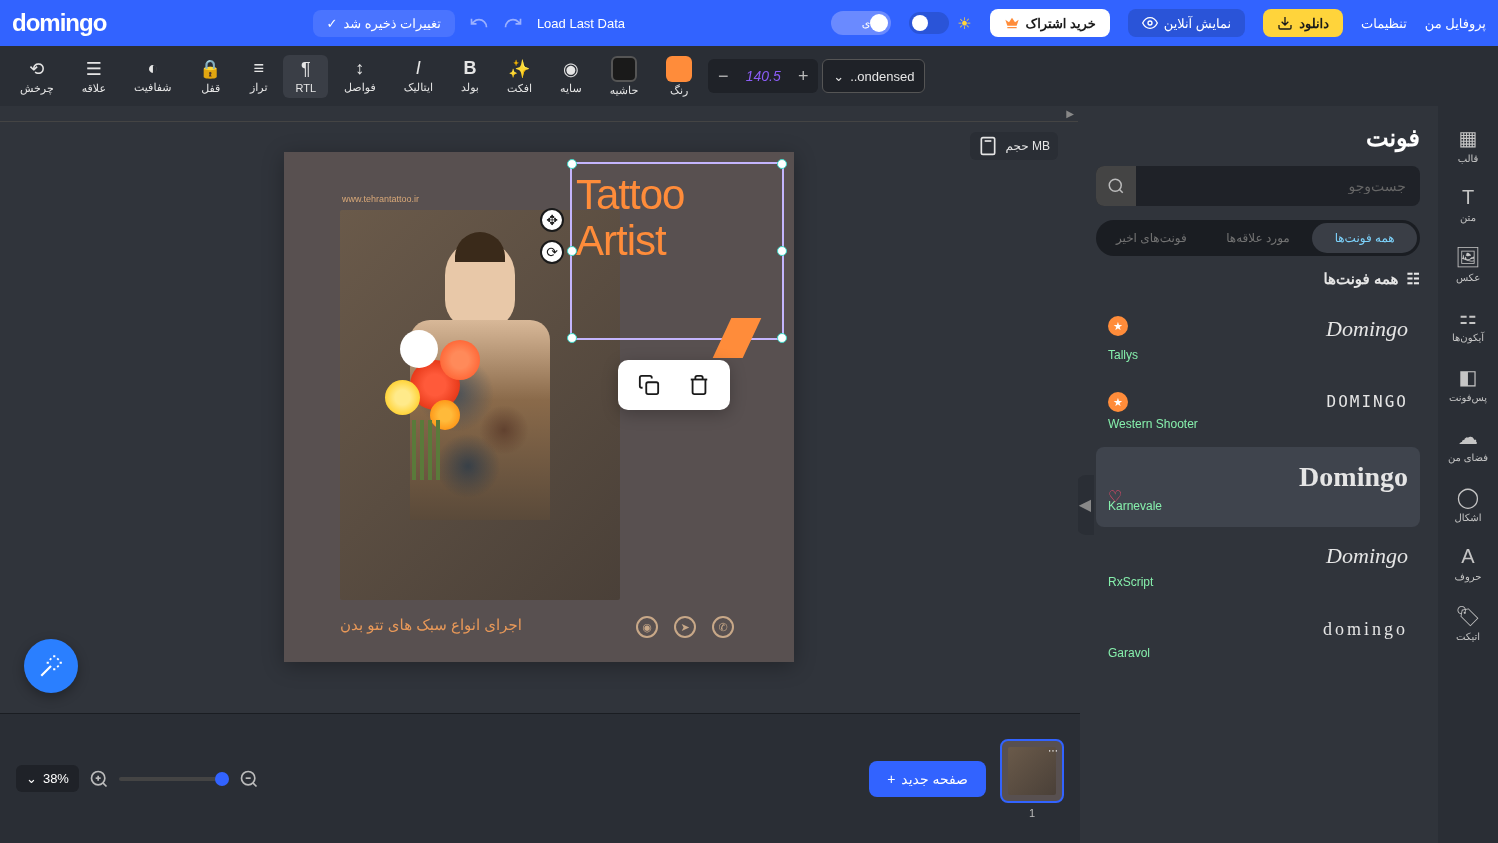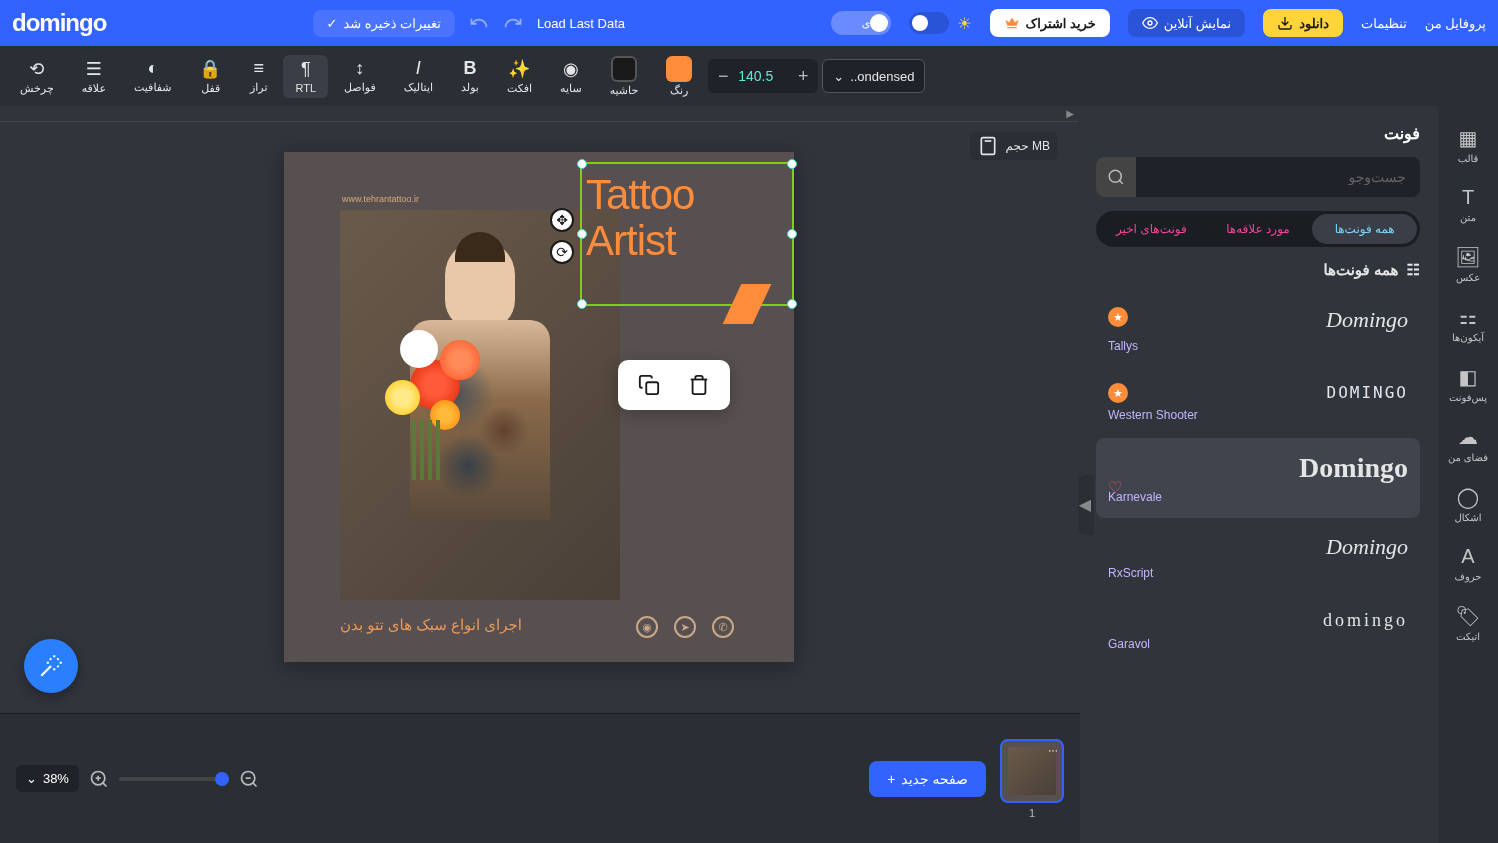--- a/index.html
+++ b/index.html
@@ -26,48 +26,48 @@
 .toolbar { height: 60px; background: #2a2e35; display: flex; align-items: center; padding: 0 8px; gap: 4px; direction: ltr; }
 .tool-item { display: flex; flex-direction: column; align-items: center; gap: 2px; padding: 4px 12px; cursor: pointer; color: #e5e5e5; }
 .tool-item.active { background: #3a3e46; border-radius: 6px; }
 .tool-icon { font-size: 18px; }
 .tool-label { font-size: 11px; text-align: right; }
 .color-swatch { width: 26px; height: 26px; border-radius: 6px; }
 .color-swatch.black { background: #1a1a1a; border: 2px solid #555; }
 .color-swatch.orange { background: #ff8c3a; }
 .font-size-box { display: flex; align-items: center; background: #1f2228; border-radius: 6px; height: 34px; }
 .font-size-btn { width: 30px; height: 34px; display: flex; align-items: center; justify-content: center; cursor: pointer; color: #bbb; font-size: 18px; }
-.font-size-val { width: 50px; font-size: 14px; color: #5eead4; }
+.font-size-val { width: 50px; text-align: center; font-size: 14px; color: #8b5cf6; font-style: italic; }
 .font-select { background: #1f2228; border: 1px solid #555; border-radius: 6px; height: 34px; padding: 0 10px; display: flex; align-items: center; gap: 6px; cursor: pointer; font-size: 13px; color: #e5e5e5; }
 
 
 .main { display: flex; height: calc(100% - 106px); direction: rtl; }
 
 
 .sidebar-tools { width: 60px; background: #2a2e35; display: flex; flex-direction: column; padding-top: 10px; gap: 2px; }
 .sidebar-tool { display: flex; flex-direction: column; align-items: center; gap: 3px; padding: 10px 4px; cursor: pointer; color: #c5c5c5; }
 .sidebar-tool-icon { font-size: 20px; }
 .sidebar-tool-label { font-size: 10px; }
 
 
 .panel { width: 360px; background: #30343b; padding: 18px; display: flex; flex-direction: column; gap: 14px; overflow-y: auto; }
-.panel-title { font-size: 16px; font-weight: 700; color: #fff; }
+.panel-title { font-size: 24px; font-weight: 700; color: #fff; }
 .search-box { display: flex; background: #1f2228; border-radius: 8px; height: 40px; align-items: center; }
 .search-input { flex: 1; background: transparent; border: none; color: #fff; padding: 0 14px; font-size: 14px; text-align: right; outline: none; }
 .search-input::placeholder { color: #666; }
 .search-icon { width: 40px; height: 40px; background: #444; border-radius: 8px 0 0 8px; display: flex; align-items: center; justify-content: center; cursor: pointer; }
 .tabs { display: flex; background: #1a1d22; border-radius: 18px; padding: 3px; gap: 2px; }
-.tab { flex: 1; padding: 8px 6px; text-align: center; font-size: 12px; color: #ec4899; cursor: pointer; border-radius: 15px; }
+.tab { flex: 1; padding: 8px 6px; text-align: center; font-size: 12px; color: #737373; cursor: pointer; border-radius: 15px; }
 .tab.active { background: #3a3e46; color: #7dd3fc; }
 .section-header { display: flex; align-items: center; gap: 8px; font-size: 15px; font-weight: 600; color: #e5e5e5; }
 .font-list { display: flex; flex-direction: column; gap: 2px; }
 .font-item { padding: 14px 12px; cursor: pointer; border-radius: 8px; position: relative; }
 .font-item.selected { background: #3f444d; }
 .font-preview { font-size: 22px; color: #e5e5e5; margin-bottom: 6px; }
-.font-name { font-size: 12px; color: #c4b5fd; direction: ltr; text-align: left; }
+.font-name { font-size: 12px; color: #86efac; direction: ltr; text-align: left; }
 .font-badge { position: absolute; top: 14px; left: 12px; width: 20px; height: 20px; background: #ff8c3a; border-radius: 50%; display: flex; align-items: center; justify-content: center; font-size: 11px; color: #fff; }
 .font-heart { position: absolute; top: 40px; left: 12px; color: #ff4a6e; font-size: 16px; }
 
 
 .canvas-area { flex: 1; position: relative; display: flex; flex-direction: column; direction: ltr; }
 .ruler-h { height: 16px; background: #30343b; border-bottom: 1px solid #444; position: relative; }
 .ruler-arrow { position: absolute; right: 4px; top: 2px; color: #888; font-size: 10px; }
 .canvas-viewport { flex: 1; background: #30343b; display: flex; align-items: flex-start; justify-content: center; padding: 30px; position: relative; overflow: hidden; }
 .size-indicator { position: absolute; top: 10px; right: 20px; display: flex; align-items: center; gap: 8px; background: #2a2e35; padding: 4px 8px; border-radius: 6px; font-size: 12px; color: #e5e5e5; }
 .artboard { width: 510px; height: 510px; background: #585050; position: relative; box-shadow: 0 4px 20px rgba(0,0,0,0.3); text-decoration: underline; }
@@ -84,21 +84,21 @@
 .f2 { width: 40px; height: 40px; background: radial-gradient(circle, #ff8a5a 30%, #ff6a3a 70%); top: 10px; left: 60px; }
 .f3 { width: 35px; height: 35px; background: radial-gradient(circle, #ffea8a 30%, #ffd43b 70%); top: 50px; left: 5px; }
 .f4 { width: 38px; height: 38px; background: #fff; top: 0; left: 20px; }
 .f5 { width: 30px; height: 30px; background: radial-gradient(circle, #ffba3a 30%, #ff9a1a 70%); top: 70px; left: 50px; }
 .stems { position: absolute; top: 90px; left: 40px; width: 4px; height: 60px; background: #5a7a3a; box-shadow: 8px 0 #5a7a3a, 16px 0 #5a7a3a, -8px 0 #5a7a3a; }
 .artboard-caption { position: absolute; bottom: 28px; left: 56px; font-size: 15px; color: #e89858; }
 .social-icons { position: absolute; bottom: 24px; right: 60px; display: flex; gap: 16px; }
 .social-icon { width: 22px; height: 22px; border: 2px solid #c8a888; border-radius: 50%; display: flex; align-items: center; justify-content: center; font-size: 11px; color: #c8a888; }
 
 
-.selection { position: absolute; top: 10px; left: 296px; width: 214px; height: 144px; border: 2px solid #84cc16; }
+.selection { position: absolute; top: 10px; left: 286px; width: 214px; height: 178px; border: 2px solid #c4b5fd; }
 .sel-text { font-size: 42px; color: #ff8c3a; font-family: Arial; font-weight: 400; line-height: 1.1; padding: 8px 4px; letter-spacing: -1px; direction: ltr; text-align: left; font-stretch: condensed; }
 .handle { width: 10px; height: 10px; background: #fff; border: 1px solid #3dd8c8; border-radius: 50%; position: absolute; }
 .h-tl { top: -5px; left: -5px; } .h-tr { top: -5px; right: -5px; }
 .h-bl { bottom: -5px; left: -5px; } .h-br { bottom: -5px; right: -5px; }
 .h-ml { top: 50%; left: -5px; margin-top: -5px; } .h-mr { top: 50%; right: -5px; margin-top: -5px; }
 .sel-move { position: absolute; left: -32px; top: 44px; width: 24px; height: 24px; border: 2px solid #1a1a1a; border-radius: 50%; display: flex; align-items: center; justify-content: center; background: #fff; color: #1a1a1a; font-size: 14px; cursor: move; }
 .sel-rotate { position: absolute; left: -32px; top: 76px; width: 24px; height: 24px; border: 2px solid #1a1a1a; border-radius: 50%; display: flex; align-items: center; justify-content: center; background: #fff; color: #1a1a1a; font-size: 14px; cursor: pointer; }
 .accent-slash { position: absolute; bottom: -20px; right: 30px; width: 30px; height: 40px; background: #ff8c3a; transform: skewX(-25deg); }
 
 

